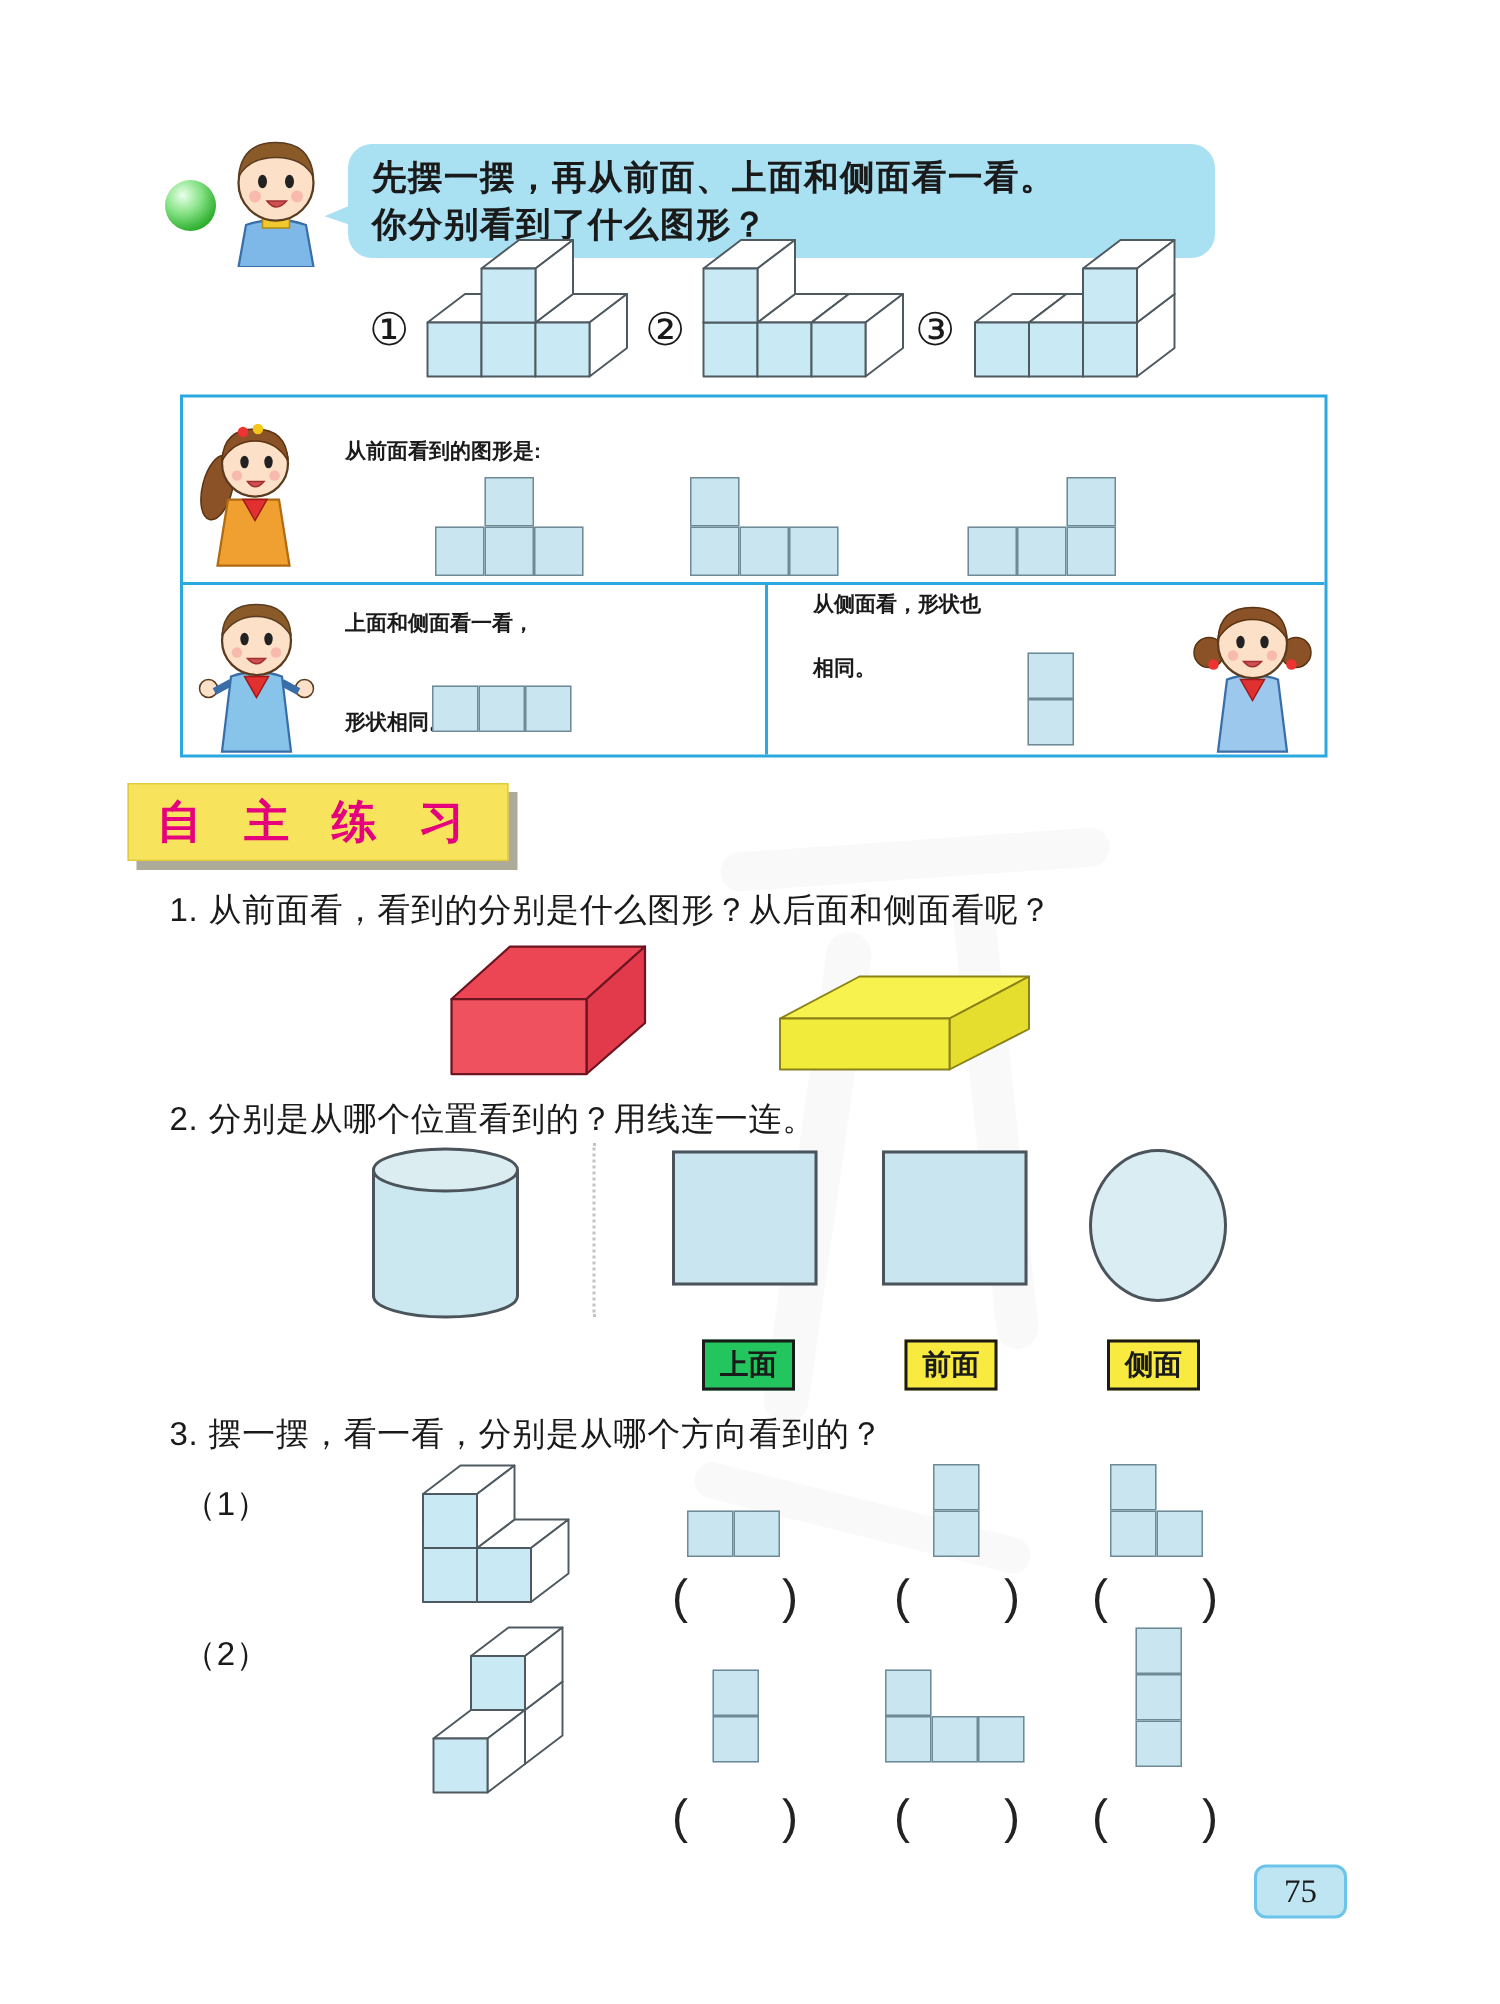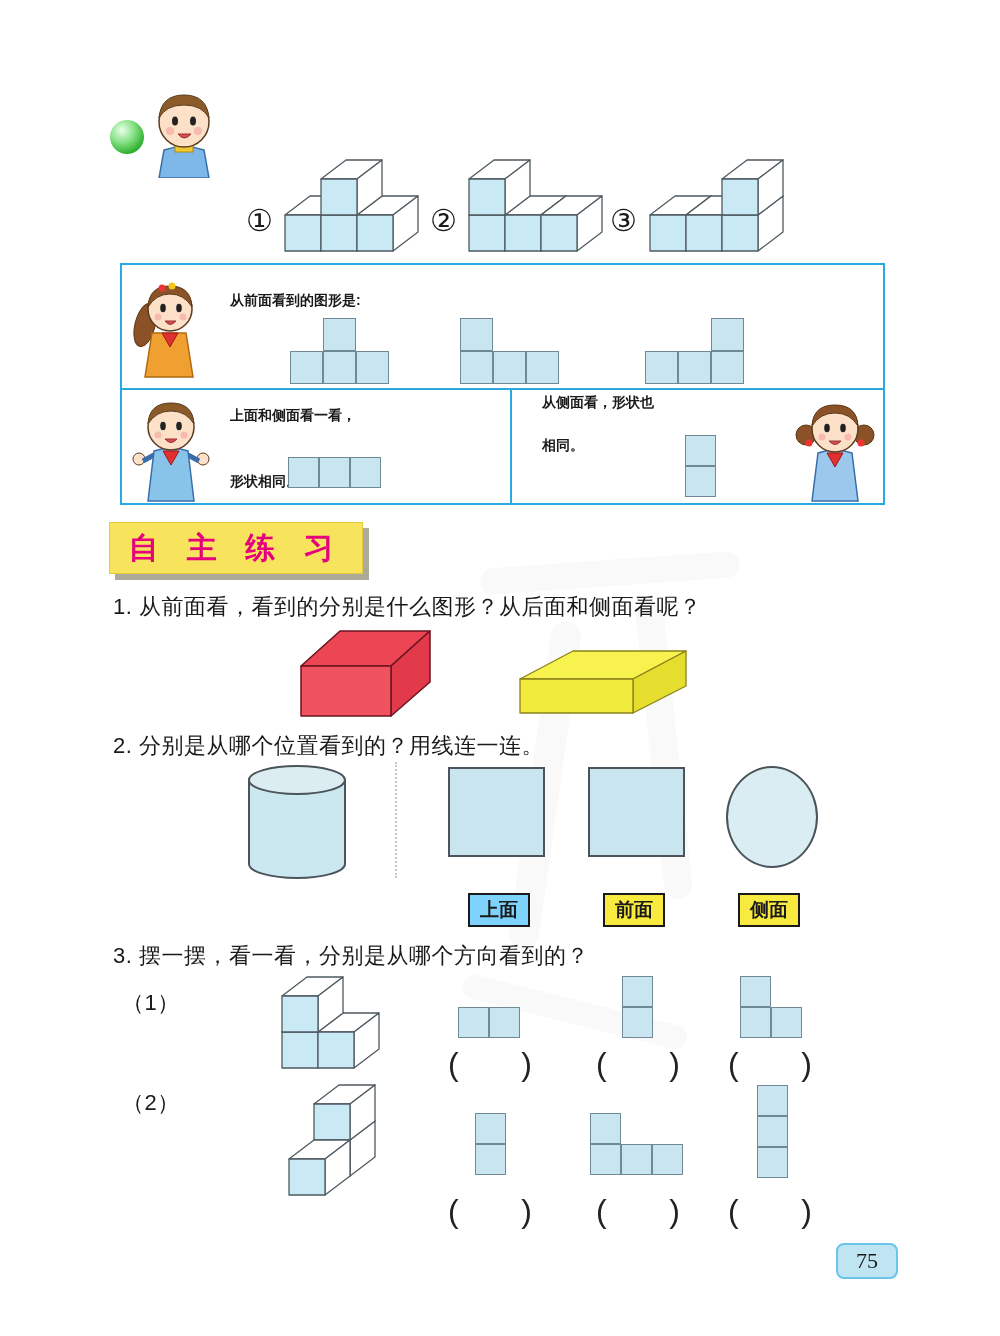--- a/index.html
+++ b/index.html
@@ -23,21 +23,21 @@
   .dlgbox{position:absolute;left:120px;top:263px;width:765px;height:242px;box-sizing:border-box;
           border:2px solid var(--boxb);}
   .dlg-hdiv{position:absolute;left:0;right:0;top:123px;height:2px;background:var(--boxb);}
   .dlg-vdiv{position:absolute;left:388px;top:125px;bottom:0;width:2px;background:var(--boxb);}
   .dlgtext{position:absolute;font-size:14px;font-weight:700;line-height:30px;}
   .cellsbox{position:absolute;}
   .cell{position:absolute;box-sizing:border-box;border:1px solid #6f8a96;}
   
   .badge{position:absolute;left:85px;top:522px;width:252px;height:50px;display:flex;align-items:center;
          justify-content:center;font-size:30px;font-weight:800;letter-spacing:10px;
-         box-shadow:6px 6px 0 rgba(105,100,70,0.55);border:1px solid #e3cc3a;margin-left:24px;}
+         box-shadow:6px 6px 0 rgba(105,100,70,0.55);border:1px solid #e3cc3a;}
   .qtext{position:absolute;font-size:22px;font-weight:400;letter-spacing:0.5px;}
   
   .flat{position:absolute;box-sizing:border-box;border:2px solid #4a545a;}
   .dotline{position:absolute;left:395px;top:762px;height:116px;width:0;border-left:2px dotted #c4c4c4;}
   .tag{position:absolute;padding:2px 10px;border:2px solid #1a1a1a;font-size:19px;font-weight:700;}
   .parens{position:absolute;display:flex;justify-content:space-between;width:84px;
           font-size:32px;font-weight:400;color:#222;}
   .pagenum{position:absolute;left:836px;top:1243px;width:58px;height:32px;border-radius:8px;
            border:2px solid #6cc4ea;display:flex;align-items:center;justify-content:center;
            font-family:"Liberation Serif","DejaVu Serif",serif;font-size:22px;}
@@ -59,20 +59,24 @@
     <rect x="29" y="59" width="18" height="7" fill="#f2c830" stroke="#b08a10"></rect>
     <circle cx="38" cy="36" r="25" fill="#fde0c8" stroke="#5a3c20" stroke-width="1.5"></circle>
     <path d="M13,32 Q15,9 38,9 Q61,9 63,32 Q56,19 38,19 Q20,19 13,32 Z" fill="#8a5a28" stroke="#5a3c20"></path>
     <ellipse cx="29" cy="35" rx="3" ry="4.5" fill="#222"></ellipse>
     <ellipse cx="47" cy="35" rx="3" ry="4.5" fill="#222"></ellipse>
     <circle cx="24" cy="45" r="4" fill="#f6b0a6" opacity="0.8"></circle>
     <circle cx="52" cy="45" r="4" fill="#f6b0a6" opacity="0.8"></circle>
     <path d="M32,48 Q38,56 45,48 Z" fill="#d05050" stroke="#a03030"></path>
   </svg>
 
+  <div class="bubble" style="background: rgb(169, 225, 243);">
+    <div class="ln">先摆一摆，再从前面、上面和侧面看一看。</div>
+    <div class="ln">你分别看到了什么图形？</div>
+  </div>
 
   <div class="circnum" style="left:246px;top:203px;">①</div>
   <div class="cubes" style="left:283px;top:158px;"><svg width="137" height="95" viewBox="0 0 137 95">
         <polygon points="2,57 27,38 63,38 38,57" fill="#ffffff" stroke="#4f5a60" stroke-width="1.3" stroke-linejoin="round"></polygon>
         <polygon points="38,57 63,38 63,74 38,93" fill="#ffffff" stroke="#4f5a60" stroke-width="1.3" stroke-linejoin="round"></polygon>
         <polygon points="2,57 38,57 38,93 2,93" fill="#c9eaf5" stroke="#4f5a60" stroke-width="1.3" stroke-linejoin="round"></polygon>
         <polygon points="38,57 63,38 99,38 74,57" fill="#ffffff" stroke="#4f5a60" stroke-width="1.3" stroke-linejoin="round"></polygon>
         <polygon points="74,57 99,38 99,74 74,93" fill="#ffffff" stroke="#4f5a60" stroke-width="1.3" stroke-linejoin="round"></polygon>
         <polygon points="38,57 74,57 74,93 38,93" fill="#c9eaf5" stroke="#4f5a60" stroke-width="1.3" stroke-linejoin="round"></polygon>
         <polygon points="74,57 99,38 135,38 110,57" fill="#ffffff" stroke="#4f5a60" stroke-width="1.3" stroke-linejoin="round"></polygon>
@@ -218,21 +222,21 @@
 
   <svg style="position:absolute;left:246px;top:763px;" width="102" height="118" viewBox="0 0 102 118">
     <path d="M3,17 L3,101 A48,14 0 0 0 99,101 L99,17" fill="#cbe7f0" stroke="#4a545a" stroke-width="2"></path>
     <ellipse cx="51" cy="17" rx="48" ry="14" fill="#dcedf2" stroke="#4a545a" stroke-width="2"></ellipse>
   </svg>
   <div class="dotline"></div>
   <div class="flat" style="left:448px;top:767px;width:97px;height:90px;background:#c9e5ef;"></div>
   <div class="flat" style="left:588px;top:767px;width:97px;height:90px;background:#c9e5ef;"></div>
   <div class="flat" style="left:726px;top:766px;width:92px;height:102px;border-radius:50%;background:#d9edf3;"></div>
 
-  <div class="tag" style="left: 468px; top: 893px; background: #7dd3fc;">上面</div>
+  <div class="tag" style="left: 468px; top: 893px; background: #22c55e;">上面</div>
   <div class="tag" style="left: 603px; top: 893px; background: rgb(248, 234, 62);">前面</div>
   <div class="tag" style="left: 738px; top: 893px; background: rgb(248, 234, 62);">侧面</div>
 
   <div class="qtext" style="left:113px;top:941px;">3. 摆一摆，看一看，分别是从哪个方向看到的？</div>
 
   <div class="qtext" style="left:122px;top:988px;">（1）</div>
   <div class="cubes" style="left:280px;top:975px;"><svg width="101" height="95" viewBox="0 0 101 95">
         <polygon points="2,57 27,38 63,38 38,57" fill="#ffffff" stroke="#4f5a60" stroke-width="1.3" stroke-linejoin="round"></polygon>
         <polygon points="38,57 63,38 63,74 38,93" fill="#ffffff" stroke="#4f5a60" stroke-width="1.3" stroke-linejoin="round"></polygon>
         <polygon points="2,57 38,57 38,93 2,93" fill="#c9eaf5" stroke="#4f5a60" stroke-width="1.3" stroke-linejoin="round"></polygon>

